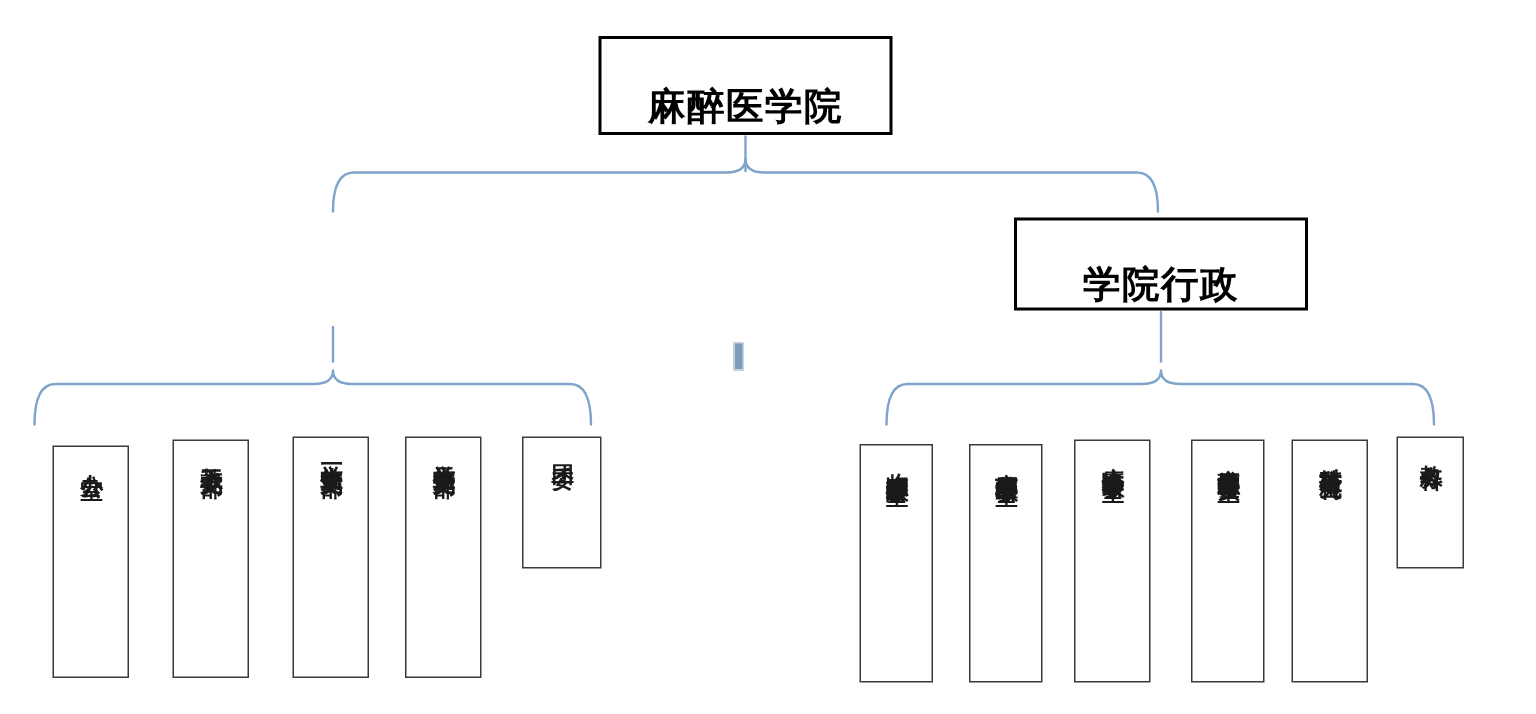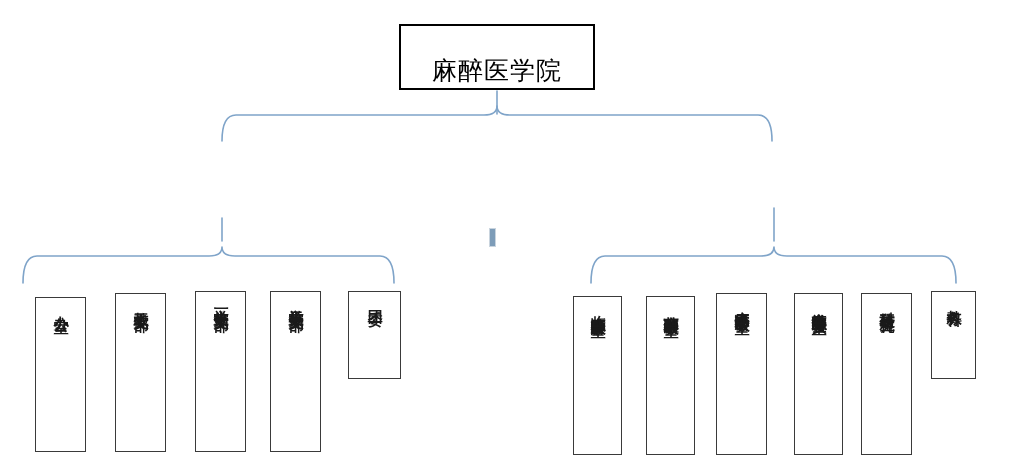--- a/index.html
+++ b/index.html
@@ -37,21 +37,21 @@
     overflow: hidden;
   }
   
   .node.level-root,
   .node.level-mid {
     border: 2px solid #000000;
   }
   .node.level-root .node-label,
   .node.level-mid .node-label {
     font-size: 25px;
-    font-weight: normal;
+    font-weight: bold;
     line-height: 1.1;
     color: #000000;
     letter-spacing: 1px;
     white-space: nowrap;
     margin-top: 28px;
   }
   
   .node.level-leaf {
     border: 1.5px solid #3a3a3a;
     align-items: flex-start;
@@ -93,20 +93,23 @@
       <path d="M774,208 L774,241"></path>
       <path d="M591,283 Q591,256 605,256 L761,256 Q774,256 774,247 Q774,256 787,256 L942,256 Q956,256 956,283"></path>
     </g>
   </svg>
 
   <div class="node level-root" style="left:399px; top:24px; width:196px; height:66px;">
     <span class="node-label">麻醉医学院</span>
   </div>
 
 
+  <div class="node level-mid" style="left:676px; top:145px; width:196px; height:62px;">
+    <span class="node-label">学院行政</span>
+  </div>
 
   <div class="node level-leaf" style="left:35px; top:297px; width:51px; height:155px;">
     <span class="node-label">办公室</span>
   </div>
   <div class="node level-leaf" style="left:115px; top:293px; width:51px; height:159px;">
     <span class="node-label">教工党支部</span>
   </div>
   <div class="node level-leaf" style="left:195px; top:291px; width:51px; height:161px;">
     <span class="node-label">学生第一党支部</span>
   </div>

